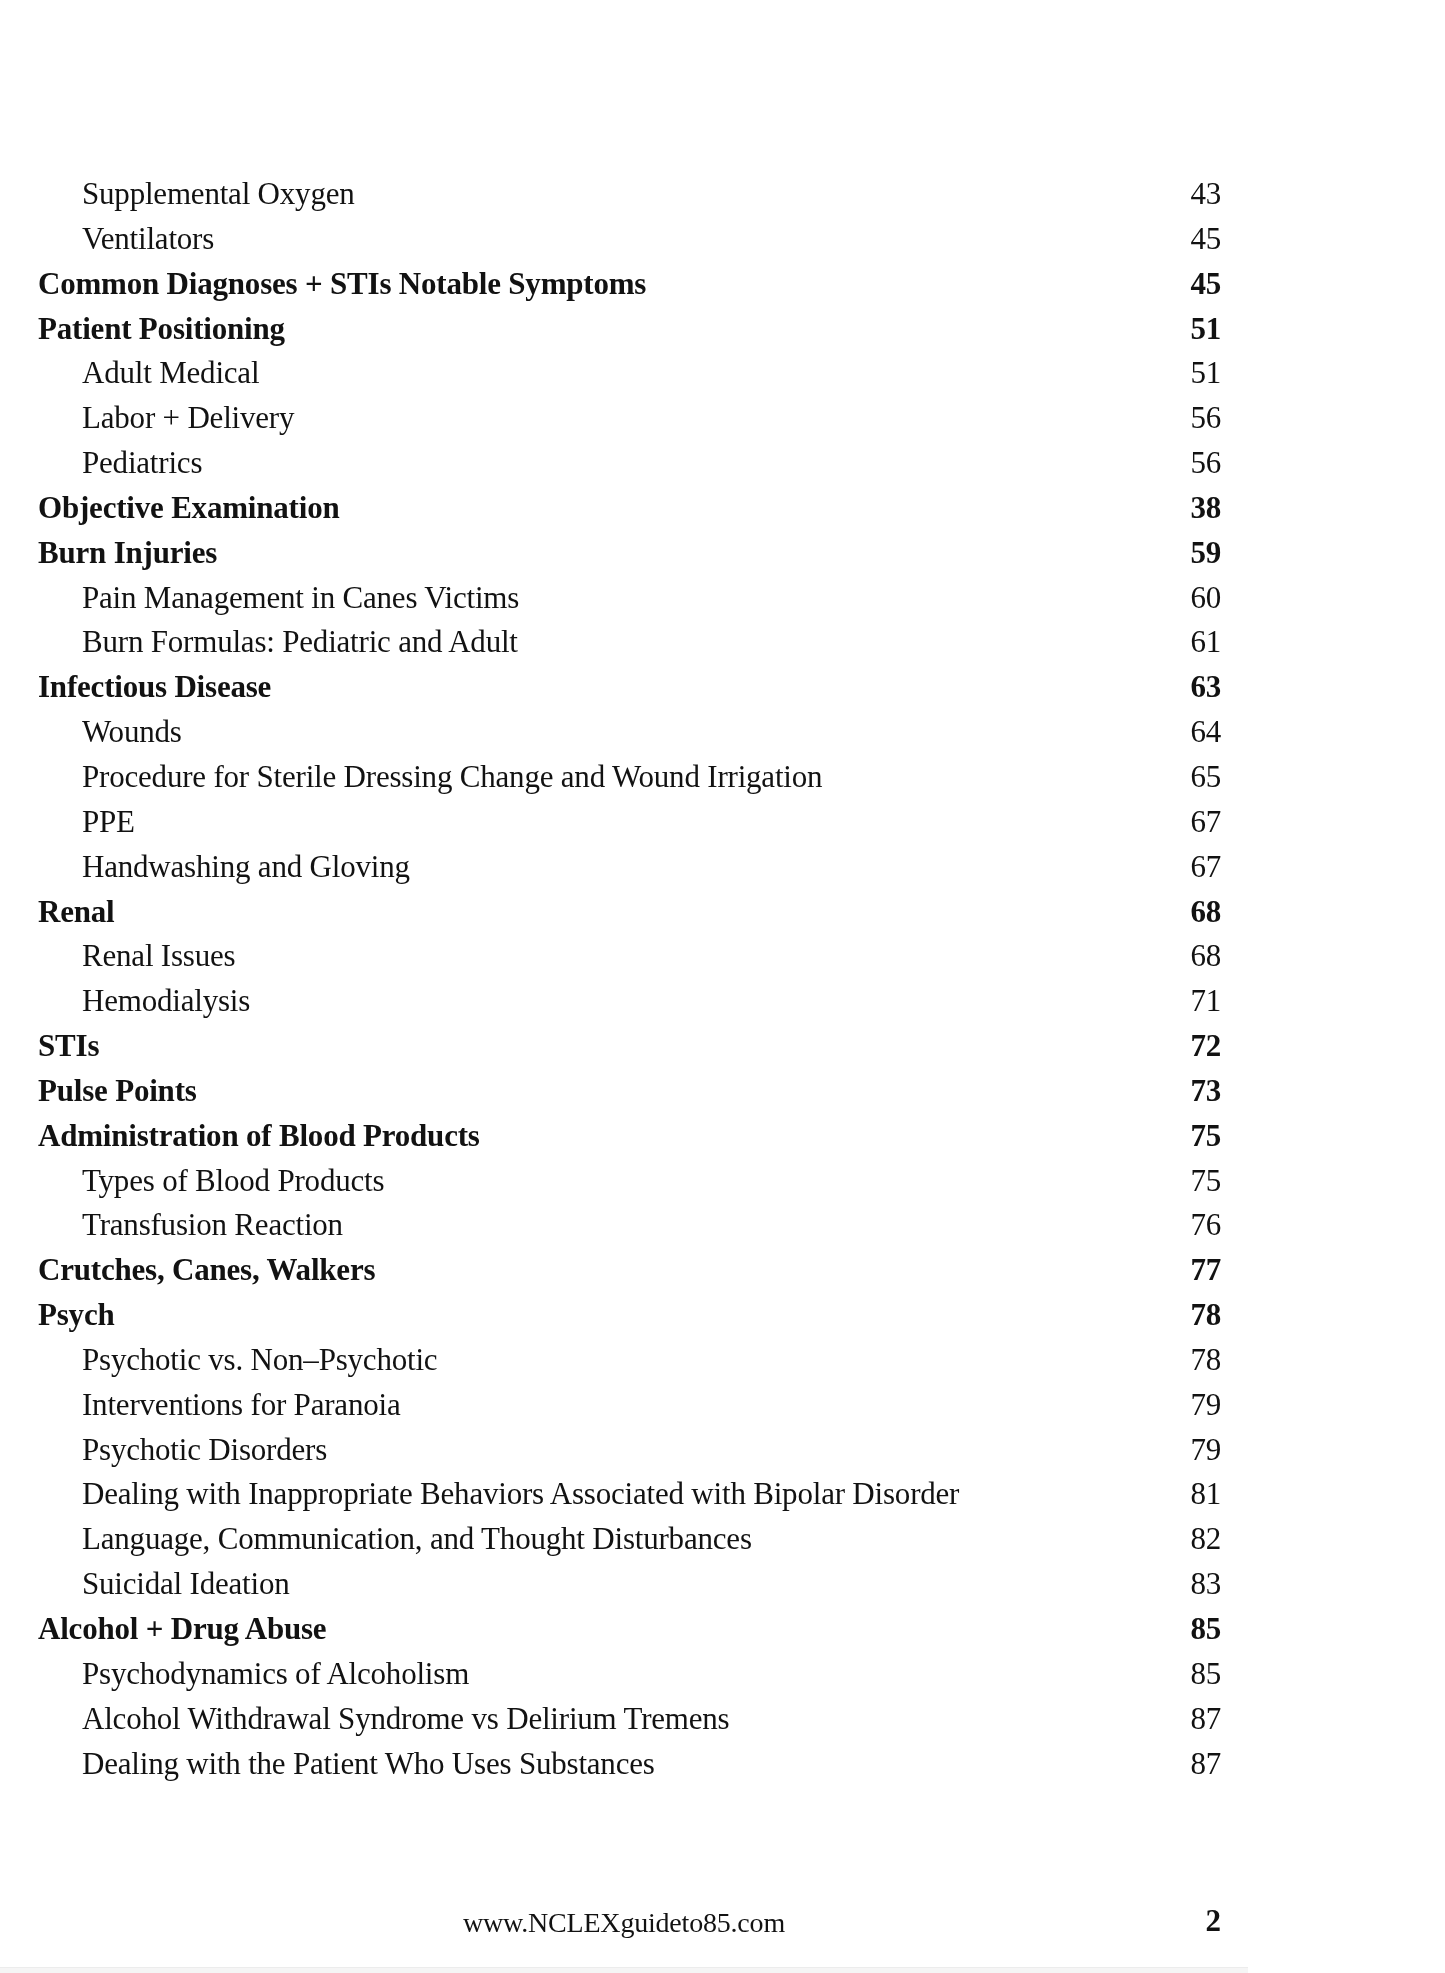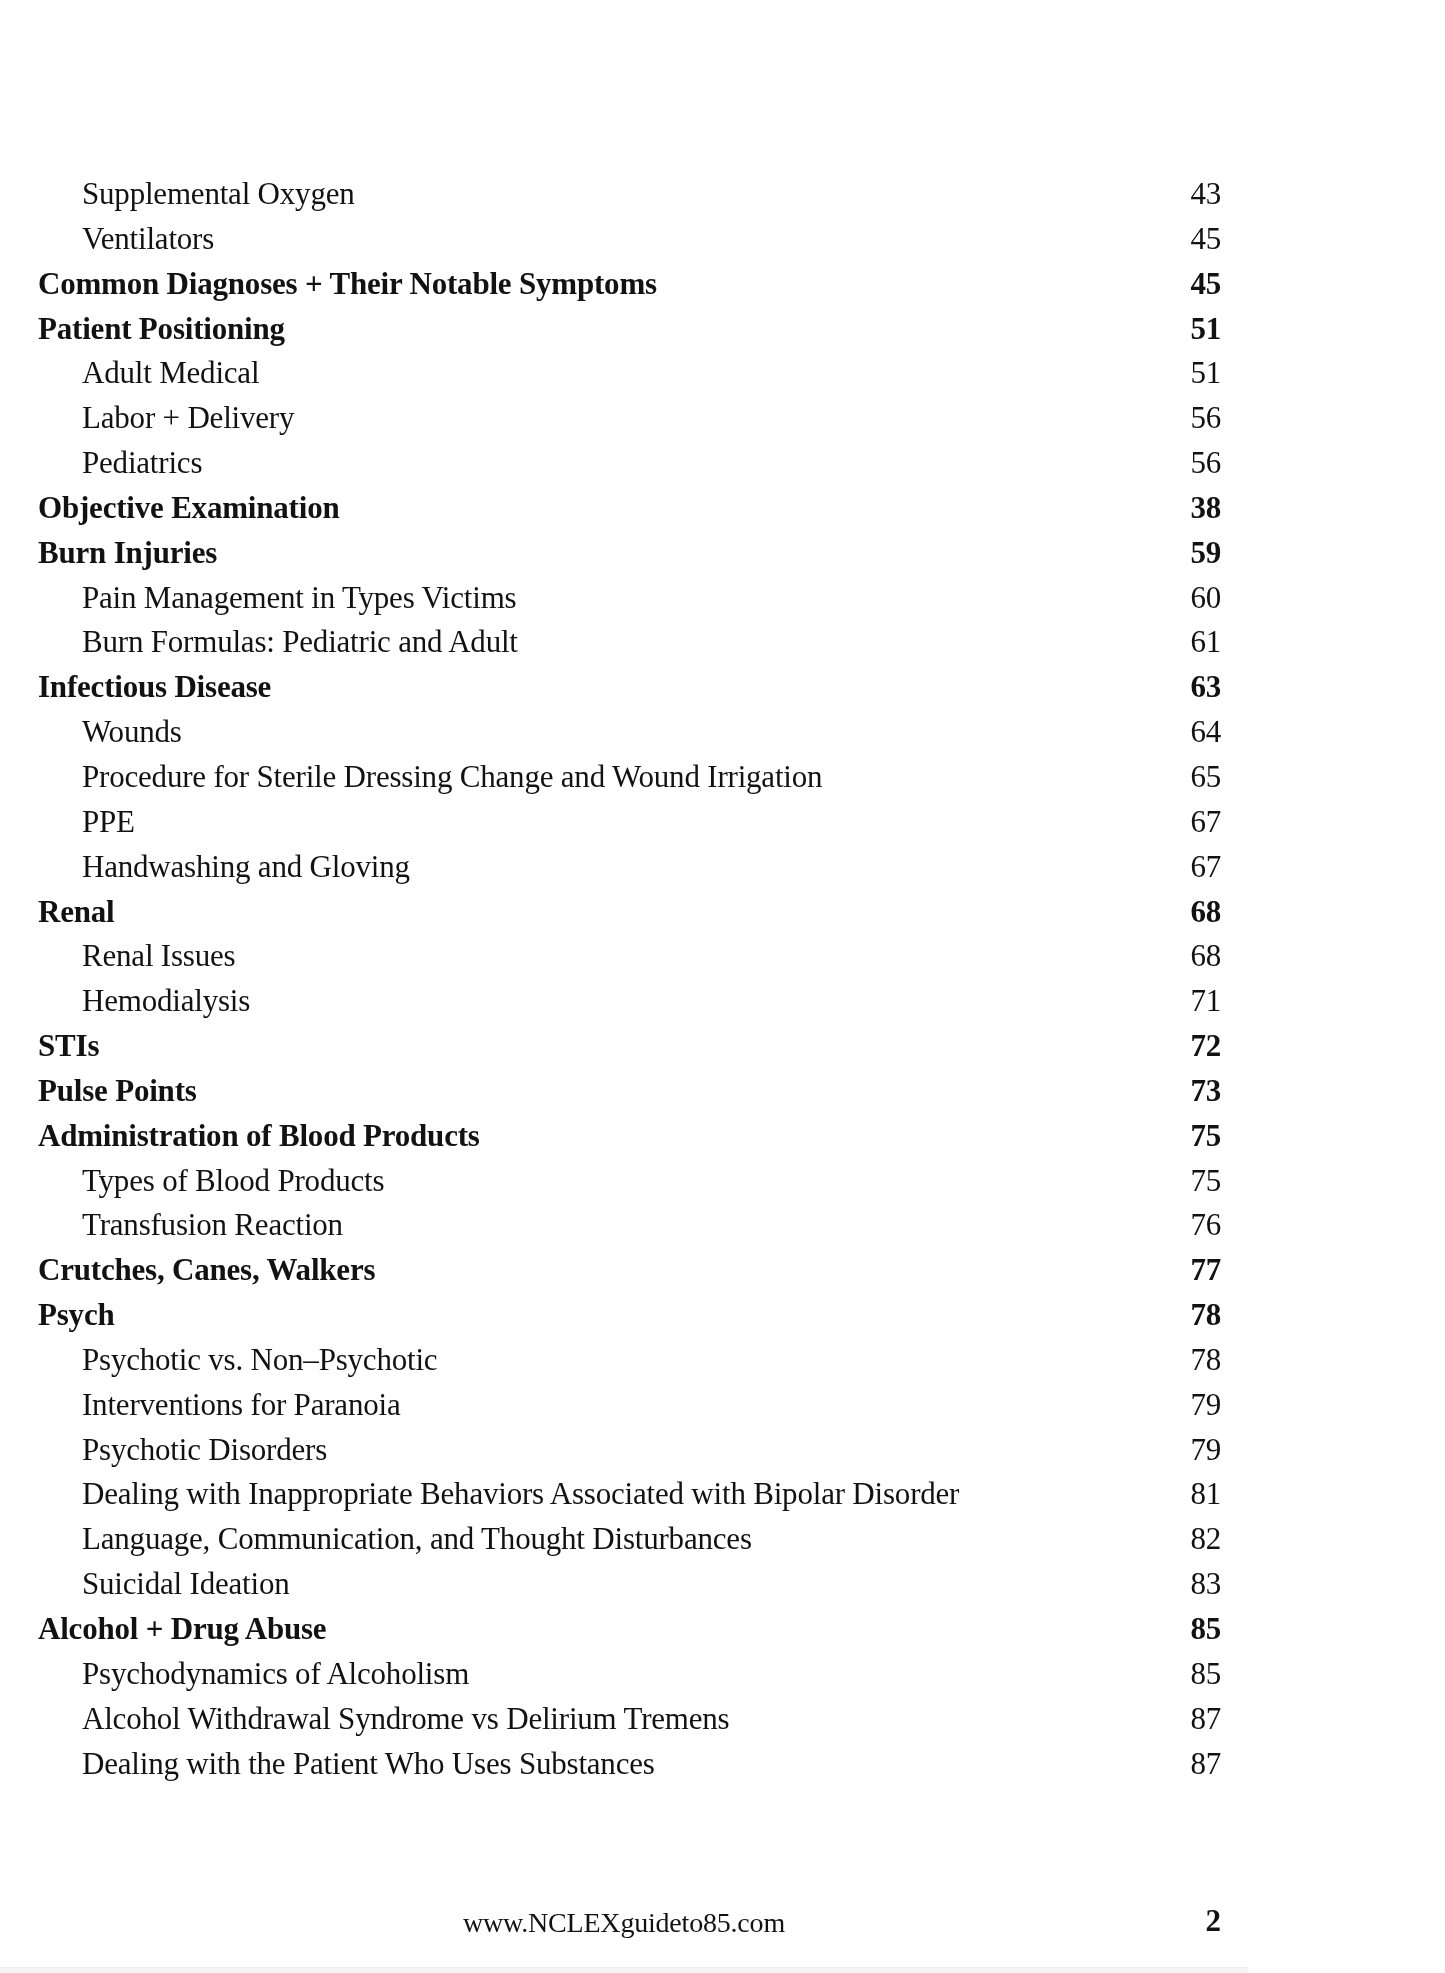--- a/index.html
+++ b/index.html
@@ -80,21 +80,21 @@
   <main class="toc" id="toc-list">
       <div class="toc-row level-1">
       <span class="toc-label">Supplemental Oxygen</span>
       <span class="toc-page">43</span>
     </div>
       <div class="toc-row level-1">
       <span class="toc-label">Ventilators</span>
       <span class="toc-page">45</span>
     </div>
       <div class="toc-row level-0 bold">
-      <span class="toc-label">Common Diagnoses + Their Notable Symptoms</span>
+      <span class="toc-label">Common Diagnoses + STIs Notable Symptoms</span>
       <span class="toc-page">45</span>
     </div>
       <div class="toc-row level-0 bold">
       <span class="toc-label">Patient Positioning</span>
       <span class="toc-page">51</span>
     </div>
       <div class="toc-row level-1">
       <span class="toc-label">Adult Medical</span>
       <span class="toc-page">51</span>
     </div>
@@ -108,21 +108,21 @@
     </div>
       <div class="toc-row level-0 bold">
       <span class="toc-label">Objective Examination</span>
       <span class="toc-page">38</span>
     </div>
       <div class="toc-row level-0 bold">
       <span class="toc-label">Burn Injuries</span>
       <span class="toc-page">59</span>
     </div>
       <div class="toc-row level-1">
-      <span class="toc-label">Pain Management in Types Victims</span>
+      <span class="toc-label">Pain Management in Canes Victims</span>
       <span class="toc-page">60</span>
     </div>
       <div class="toc-row level-1">
       <span class="toc-label">Burn Formulas: Pediatric and Adult</span>
       <span class="toc-page">61</span>
     </div>
       <div class="toc-row level-0 bold">
       <span class="toc-label">Infectious Disease</span>
       <span class="toc-page">63</span>
     </div>

